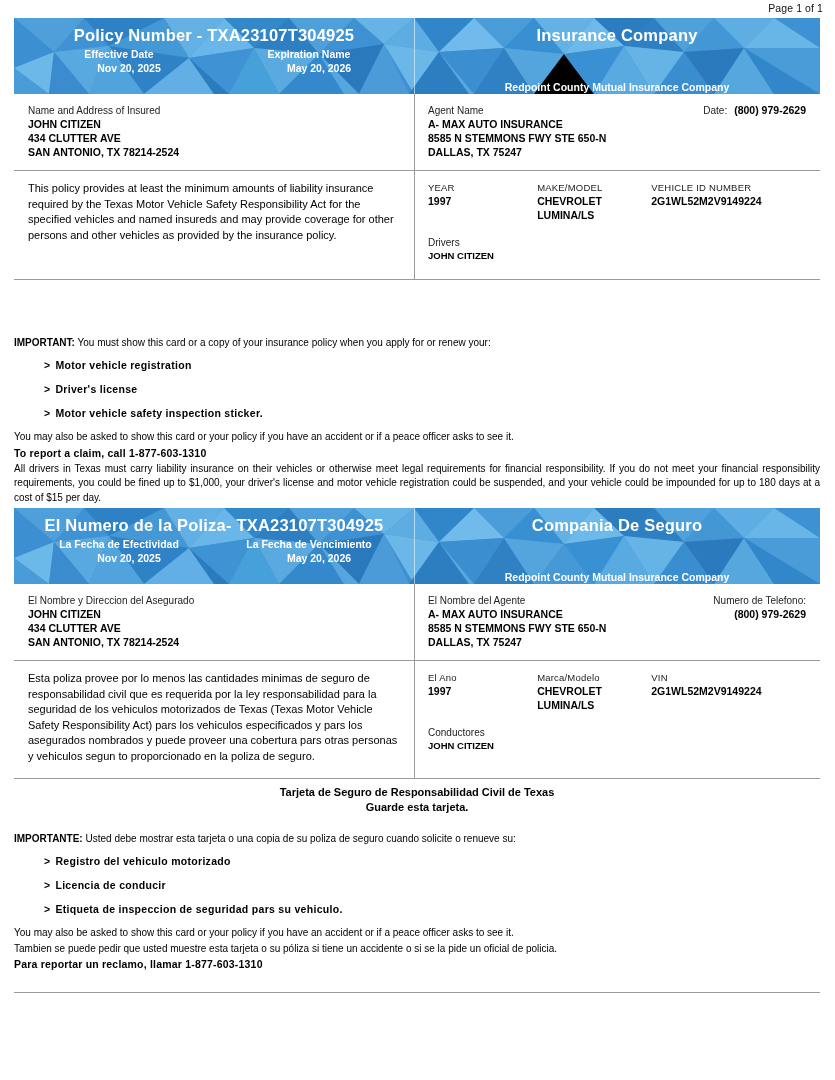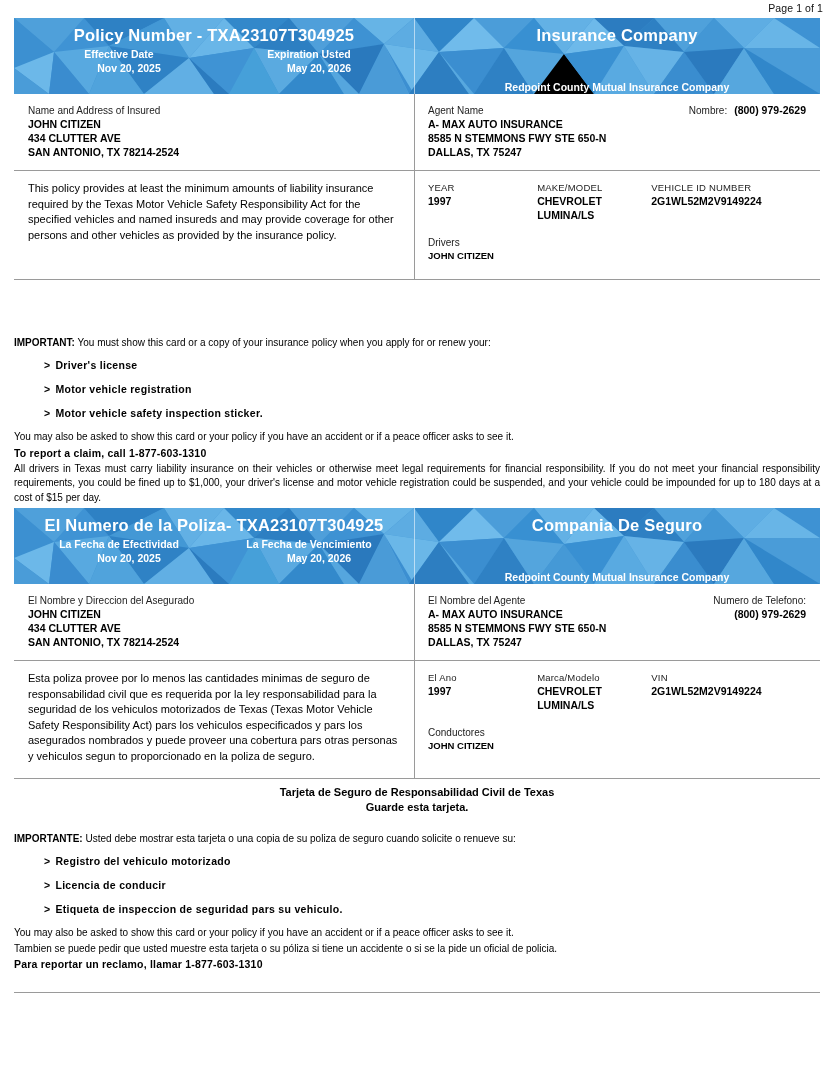--- a/index.html
+++ b/index.html
@@ -331,21 +331,21 @@
 
       <div class="band-inner">
         <div class="band-col left">
           <h1>Policy Number - TXA23107T304925</h1>
           <div class="dates">
             <div class="dcol">
               <div class="dlabel">Effective Date</div>
               <div class="dval">Nov 20, 2025</div>
             </div>
             <div class="dcol">
-              <div class="dlabel">Expiration Usted</div>
+              <div class="dlabel">Expiration Name</div>
               <div class="dval">May 20, 2026</div>
             </div>
           </div>
         </div>
 
         <div class="band-col right">
           <h1>Insurance Company</h1>
           <div class="sub">Redpoint County Mutual Insurance Company</div>
           <div class="sub faded">
             <span>Toll-Free Phone Number</span>
@@ -361,21 +361,21 @@
       <div class="cell left">
         <div class="flabel">Name and Address of Insured</div>
         <div class="fvalue">JOHN CITIZEN</div>
         <div class="fvalue">434 CLUTTER AVE</div>
         <div class="fvalue">SAN ANTONIO, TX 78214-2524</div>
       </div>
       <div class="cell right">
         <div class="agent-head">
           <div class="flabel">Agent  Name</div>
           <div class="phone-wrap">
-            <span class="phone-label">Nombre:</span>
+            <span class="phone-label">Date:</span>
             <span class="phone-value">(800) 979-2629</span>
           </div>
         </div>
         <div class="fvalue">A- MAX AUTO INSURANCE</div>
         <div class="fvalue">8585 N STEMMONS FWY STE 650-N</div>
         <div class="fvalue">DALLAS, TX 75247</div>
       </div>
     </div>
 
     <div class="row row-desc">
@@ -406,24 +406,24 @@
       </div>
     </div>
 
   </div>
 
   <div class="notices" id="notices-en">
     <div class="important-line">
       <span class="bold">IMPORTANT:</span><span> You must show this card or a copy of your insurance policy when you apply for or renew your:</span>
     </div>
     <div class="bullet">
+      <span class="arrow">&gt;</span><span>Motor vehicle registration</span>
+    </div>
+    <div class="bullet">
       <span class="arrow">&gt;</span><span>Driver's license</span>
-    </div>
-    <div class="bullet">
-      <span class="arrow">&gt;</span><span>Motor vehicle registration</span>
     </div>
     <div class="bullet">
       <span class="arrow">&gt;</span><span>Motor vehicle safety inspection sticker.</span>
     </div>
     <div class="plain-line">You may also be asked to show this card or your policy if you have an accident or if a peace officer asks to see it.</div>
     <div class="strong-line">To report a claim, call 1-877-603-1310</div>
     <div class="para">All drivers in Texas must carry liability insurance on their vehicles or otherwise meet legal requirements for financial responsibility. If you do not meet your financial responsibility requirements, you could be fined up to $1,000, your driver's license and motor vehicle registration could be suspended, and your vehicle could be impounded for up to 180 days at a cost of $15 per day.</div>
   </div>
 
   <div class="card" id="card-es">

